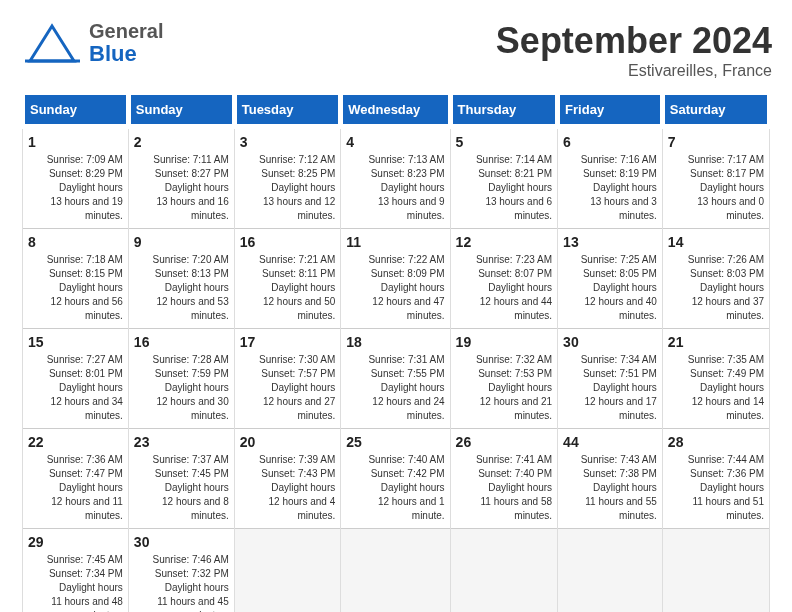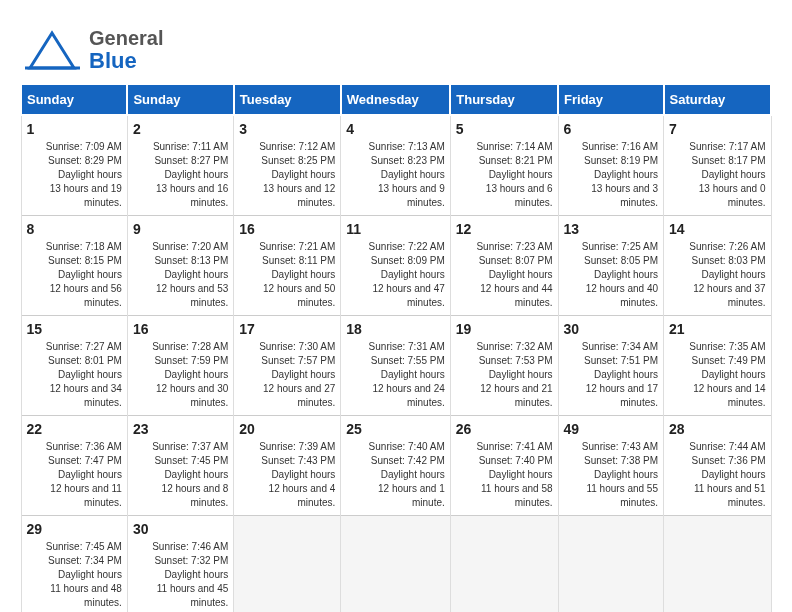--- a/index.html
+++ b/index.html
@@ -13,21 +13,20 @@
     .header {
       display: flex;
       justify-content: space-between;
       align-items: flex-start;
       margin-bottom: 10px;
     }
     .logo {
       display: flex;
       flex-direction: column;
       align-items: flex-end;
-      margin-top: 7px;
     }
     .title-block { text-align: right; }
     .month-title {
       font-size: 36px;
       font-weight: bold;
       color: #333;
     }
     .location {
       font-size: 16px;
       color: #555;
@@ -39,21 +38,21 @@
     }
     thead tr {
       background: #1565c0;
       color: #fff;
     }
     thead th {
       padding: 7px 5px;
       text-align: left;
       font-size: 13px;
       font-weight: bold;
-      border: 2px solid #ffffff;
+      border: 5px solid #ffffff;
     }
     tbody tr {
       border-bottom: 1px solid #ccc;
     }
     tbody td {
       vertical-align: top;
       padding: 5px 5px;
       border-right: 1px solid #ddd;
       border-left: 1px solid #ddd;
       min-height: 80px;
@@ -89,20 +88,24 @@
           <polygon points="10,40 32,5 54,40" fill="none" stroke="#1565c0" stroke-width="3"></polygon>
           <line x1="5" y1="40" x2="60" y2="40" stroke="#1565c0" stroke-width="3"></line>
         </svg>
       </div>
       <div style="margin-left:4px; line-height:1.1;">
         <div style="font-size:20px; font-weight:bold; color:#555;">General</div>
         <div style="font-size:22px; font-weight:bold; color:#1565c0;">Blue</div>
       </div>
     </div>
   </div>
+  <div class="title-block">
+    <div class="month-title">September 2024</div>
+    <div class="location">Estivareilles, France</div>
+  </div>
 </div>
 
 <table>
   <thead>
     <tr>
       <th>Sunday</th>
       <th>Sunday</th>
       <th>Tuesday</th>
       <th>Wednesday</th>
       <th>Thursday</th>
@@ -346,21 +349,21 @@
         <td>
         <span class="day-num">26</span>
         <div class="day-info">
           Sunrise: 7:41 AM<br>
           Sunset: 7:40 PM<br>
           Daylight hours<br>
           11 hours and 58 minutes.
         </div>
       </td>
         <td>
-        <span class="day-num">49</span>
+        <span class="day-num">44</span>
         <div class="day-info">
           Sunrise: 7:43 AM<br>
           Sunset: 7:38 PM<br>
           Daylight hours<br>
           11 hours and 55 minutes.
         </div>
       </td>
         <td>
         <span class="day-num">28</span>
         <div class="day-info">

